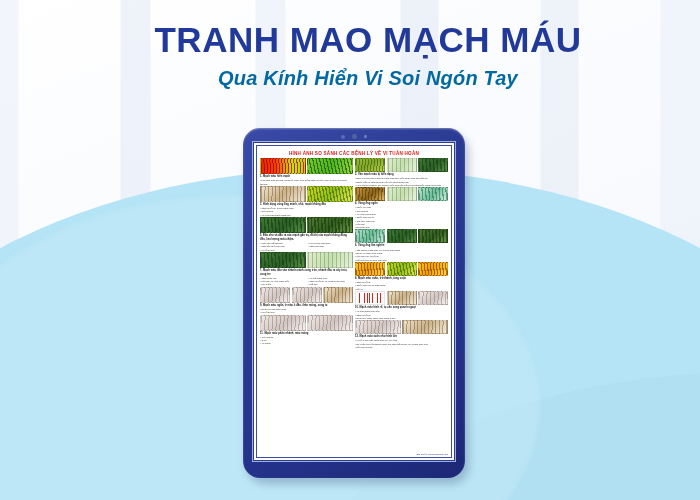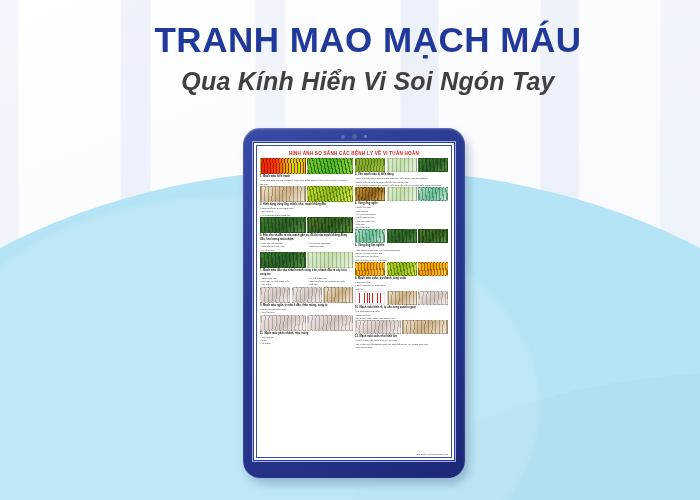--- a/index.html
+++ b/index.html
@@ -32,21 +32,21 @@
   .oval-main { position:absolute; left:-180px; top:168px; width:1060px; height:700px;
     border-radius:50%/46%; background:#b4e4f5; }
   .oval-shade { position:absolute; left:300px; top:372px; width:900px; height:520px;
     border-radius:50%/46%; background:rgba(170,219,238,0.45); }
   .oval-hi { position:absolute; left:-80px; top:196px; width:620px; height:420px;
     border-radius:50%; background:rgba(198,233,247,0.5); filter:blur(2px); }
 
   
   #heading { position:absolute; left:0; top:20px; width:700px; text-align:center; z-index:5;padding-left:36px; }
   #title { font-size:35px; font-weight:bold; color:#213a9a; letter-spacing:0.5px; line-height:1.12; }
-  #subtitle { font-size:25px; font-weight:bold; font-style:italic; color:#404040; margin-top:8px; letter-spacing:0.2px; }
+  #subtitle { font-size:20px; font-weight:bold; font-style:italic; color:#0369a1; margin-top:8px; letter-spacing:0.2px; }
 
   
   #tablet { position:absolute; left:243px; top:128px; width:222px; height:350px; z-index:6; }
   .tab-shadow { position:absolute; left:4px; top:6px; width:100%; height:100%;
     border-radius:18px; background:rgba(40,60,110,0.28); filter:blur(4px); }
   .tab-body { position:absolute; inset:0; border-radius:17px;
     background:linear-gradient(145deg,#3a4ba8 0%,#2a3a92 35%,#25328a 70%,#1c2875 100%);
     padding:13px 9px 16px 9px; box-shadow:inset 0 1px 2px rgba(255,255,255,0.35); }
   .tab-screen { position:absolute; left:9px; top:13px; right:9px; bottom:16px;
     background:#ffffff; border:1px solid #9fb0dd; }

